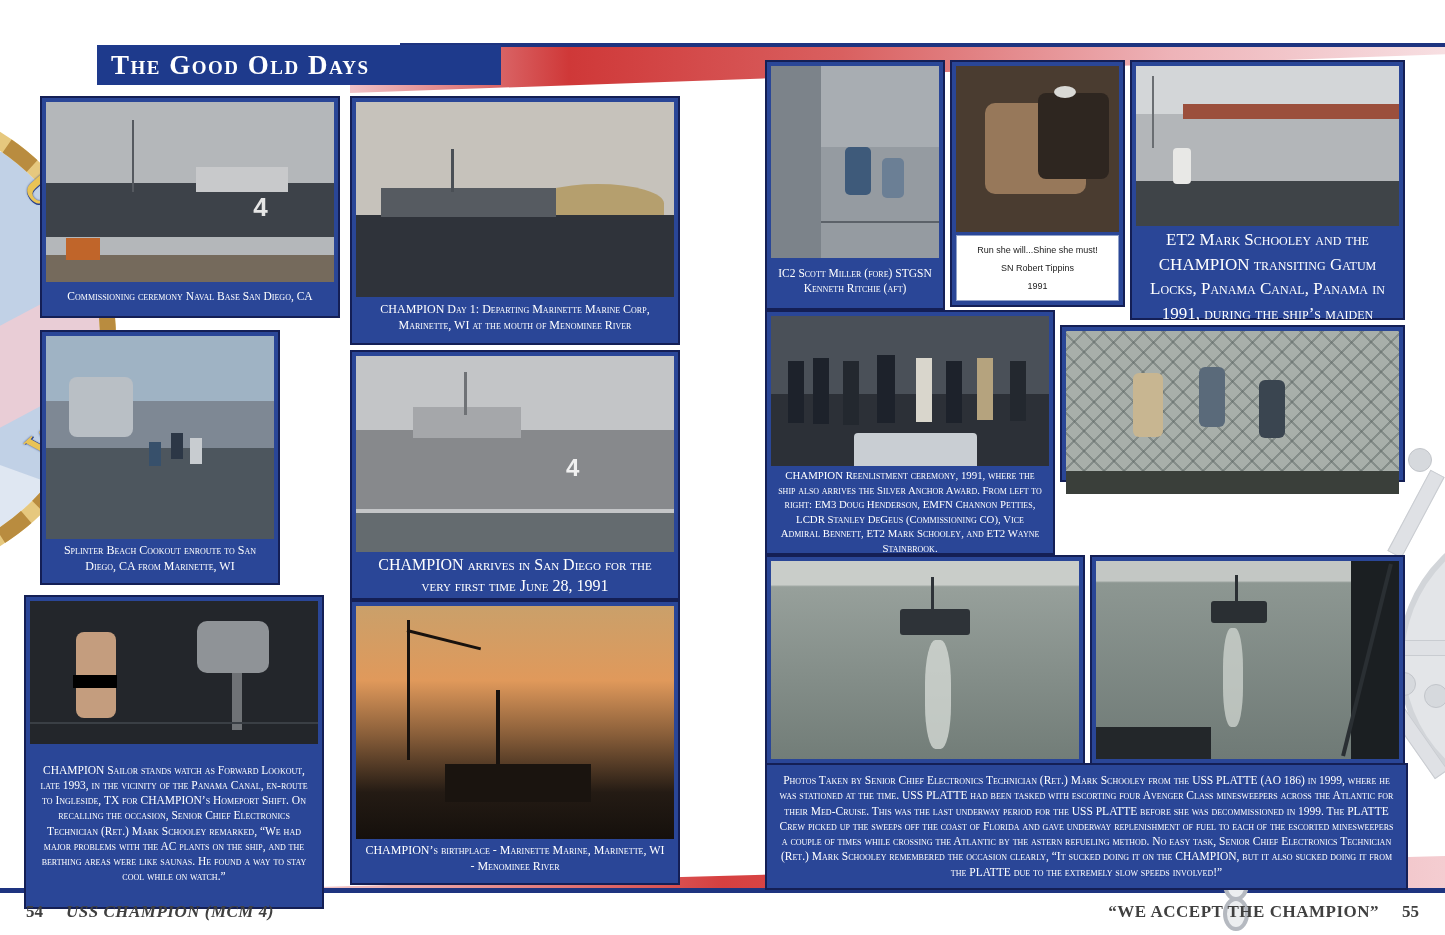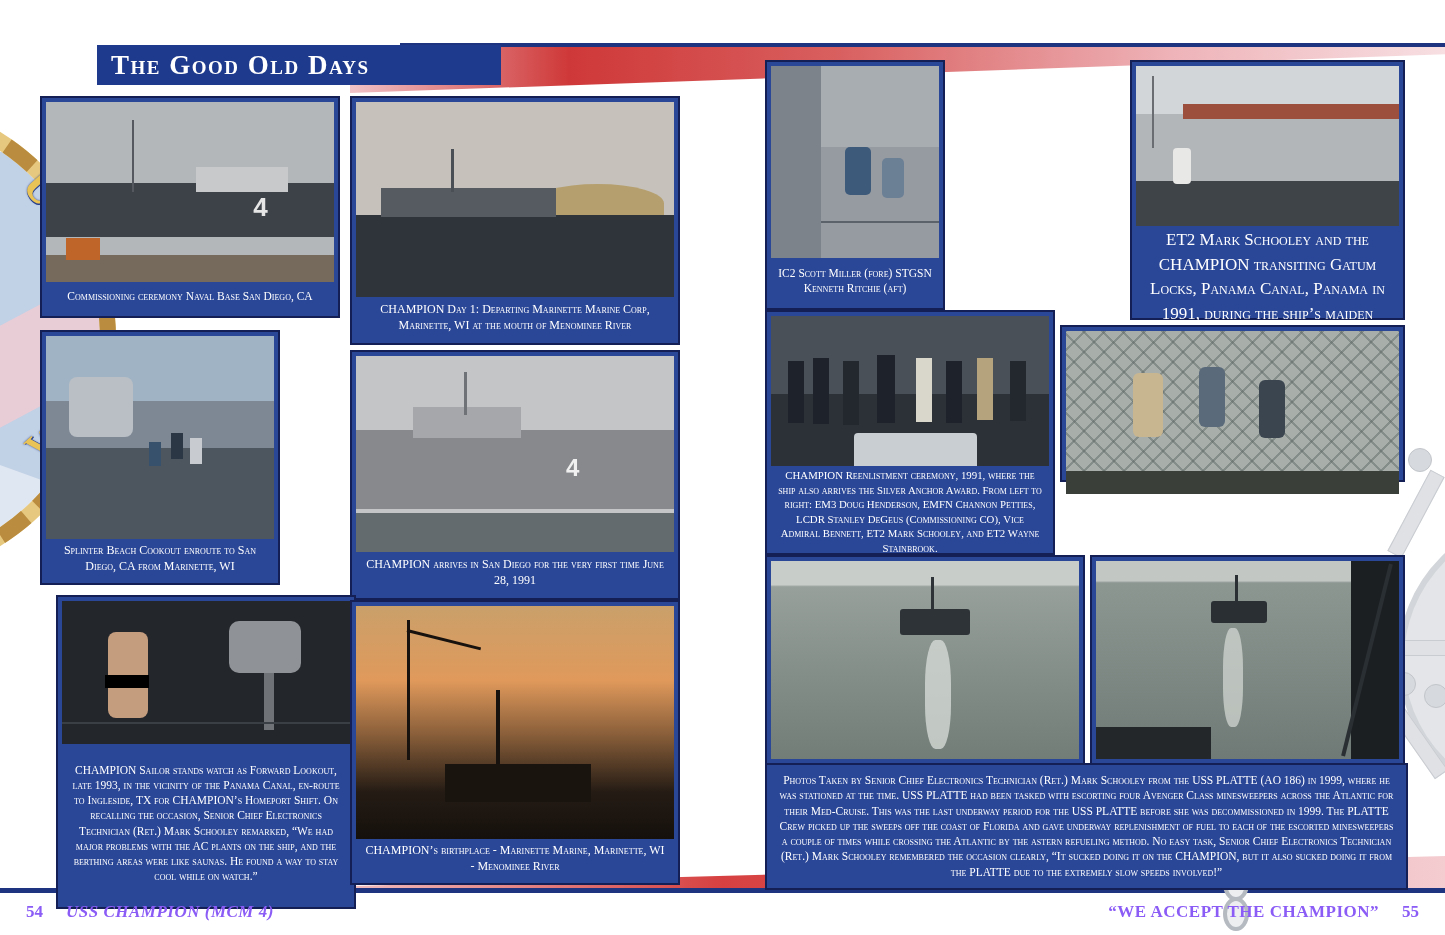--- a/index.html
+++ b/index.html
@@ -47,21 +47,21 @@
   .whitebox{flex:1;background:#ffffff;border:1px solid #8fa0c8;margin-top:3px;
        display:flex;flex-direction:column;align-items:center;justify-content:center;
        font-family:"Liberation Sans","DejaVu Sans",sans-serif;color:#222;font-size:9px;text-align:center;}
   .whitebox div{margin:4px 0;}
   .capbox{position:absolute;background:#2a4697;border:2px solid #141f55;box-sizing:border-box;z-index:3;
        display:flex;align-items:center;justify-content:center;text-align:center;color:#fff;
        font-variant:small-caps;padding:4px 10px;}
   .pframe{position:absolute;background:#2a4697;border:2px solid #141f55;box-sizing:border-box;padding:4px;z-index:3;}
   .pframe .photo{height:100%;}
   
-  .footer{position:absolute;left:0;top:896px;width:1445px;height:39px;z-index:4;color:#8b5cf6;
+  .footer{position:absolute;left:0;top:896px;width:1445px;height:39px;z-index:4;color:#404040;
       font-weight:bold;font-size:17px;}
   .folio-left{position:absolute;left:26px;top:6px;}
   .ftitle-left{position:absolute;left:66px;top:6px;letter-spacing:.5px;font-style:italic;}
   .ftitle-right{position:absolute;right:66px;top:6px;letter-spacing:.5px;}
   .folio-right{position:absolute;right:26px;top:6px;margin-left:22px;}
 </style>
 </head>
 <body>
 
 <div class="page">
@@ -138,24 +138,24 @@
 
   <div class="unit" style="left:350px;top:350px;width:330px;height:250px;">
     <div class="photo" style="height:196px;">
       <i class="s" style="inset:0;background:#c3c5c7;"></i>
       <i class="s" style="left:0;top:38%;width:100%;height:40%;background:#87898c;"></i>
       <i class="s" style="left:18%;top:26%;width:34%;height:16%;background:#a5a7aa;"></i>
       <i class="s" style="left:34%;top:8%;width:3px;height:22%;background:#6f7276;"></i>
       <i class="s" style="left:0;bottom:0;width:100%;height:20%;background:#646b6f;"></i>
       <span class="hull" style="left:66%;top:50%;color:#f0f0f0;font-size:24px;">4</span>
     </div>
-    <div class="cap" style="font-size:12px;">CHAMPION arrives in San Diego for the very first time June 28, 1991</div>
-  </div>
-
-  <div class="unit" style="left:56px;top:595px;width:300px;height:314px;">
+    <div class="cap" style="font-size:16px;">CHAMPION arrives in San Diego for the very first time June 28, 1991</div>
+  </div>
+
+  <div class="unit" style="left:24px;top:595px;width:300px;height:314px;">
     <div class="photo" style="height:143px;">
       <i class="s" style="inset:0;background:#23262b;"></i>
       <i class="s" style="left:58%;top:14%;width:72px;height:52px;background:#8f9397;border-radius:10px;"></i>
       <i class="s" style="left:70%;top:50%;width:10px;height:40%;background:#6f7276;"></i>
       <i class="s" style="left:16%;top:22%;width:40px;height:86px;background:#c49d7e;border-radius:8px;"></i>
       <i class="s" style="left:15%;top:52%;width:44px;height:13px;background:#000000;"></i>
       <i class="s" style="left:0;bottom:14%;width:100%;height:2px;background:#3a3f45;"></i>
     </div>
     <div class="cap" style="font-size:11.5px;">CHAMPION Sailor stands watch as Forward Lookout, late 1993, in the vicinity of the Panama Canal, en-route to Ingleside, TX for CHAMPION’s Homeport Shift. On recalling the occasion, Senior Chief Electronics Technician (Ret.) Mark Schooley remarked, “We had major problems with the AC plants on the ship, and the berthing areas were like saunas. He found a way to stay cool while on watch.”</div>
   </div>
@@ -176,20 +176,33 @@
       <i class="s" style="inset:0;background:#959ba1;"></i>
       <i class="s" style="left:0;top:0;width:100%;height:42%;background:#a8adb2;"></i>
       <i class="s" style="left:0;top:0;width:30%;height:100%;background:#7c838a;"></i>
       <i class="s" style="left:44%;top:42%;width:26px;height:48px;background:#3e5a7a;border-radius:5px;"></i>
       <i class="s" style="left:66%;top:48%;width:22px;height:40px;background:#6b7f95;border-radius:5px;"></i>
       <i class="s" style="left:30%;bottom:18%;width:70%;height:2px;background:#5c6269;"></i>
     </div>
     <div class="cap" style="font-size:11.5px;">IC2 Scott Miller (fore) STGSN Kenneth Ritchie (aft)</div>
   </div>
 
+  <div class="unit" style="left:950px;top:60px;width:175px;height:247px;">
+    <div class="photo" style="height:166px;">
+      <i class="s" style="inset:0;background:#4a3c30;"></i>
+      <i class="s" style="left:18%;top:22%;width:62%;height:55%;background:#97785a;border-radius:10px;"></i>
+      <i class="s" style="left:50%;top:16%;width:44%;height:52%;background:#2e2620;border-radius:8px;"></i>
+      <i class="s" style="left:60%;top:12%;width:22px;height:12px;background:#d9d9d5;border-radius:50%;"></i>
+    </div>
+    <div class="whitebox">
+      <div>Run she will...Shine she must!</div>
+      <div>SN Robert Tippins</div>
+      <div>1991</div>
+    </div>
+  </div>
 
   <div class="unit" style="left:1130px;top:60px;width:275px;height:260px;">
     <div class="photo" style="height:160px;">
       <i class="s" style="inset:0;background:#d3d6d8;"></i>
       <i class="s" style="left:0;top:30%;width:100%;height:42%;background:#b3b6b9;"></i>
       <i class="s" style="left:18%;top:24%;width:82%;height:9%;background:#9b4f3c;"></i>
       <i class="s" style="left:0;bottom:0;width:100%;height:28%;background:#3f4448;"></i>
       <i class="s" style="left:14%;bottom:26%;width:18px;height:36px;background:#e8e8e6;border-radius:4px;"></i>
       <i class="s" style="left:6%;top:6%;width:2px;height:45%;background:#6a6e72;"></i>
     </div>

